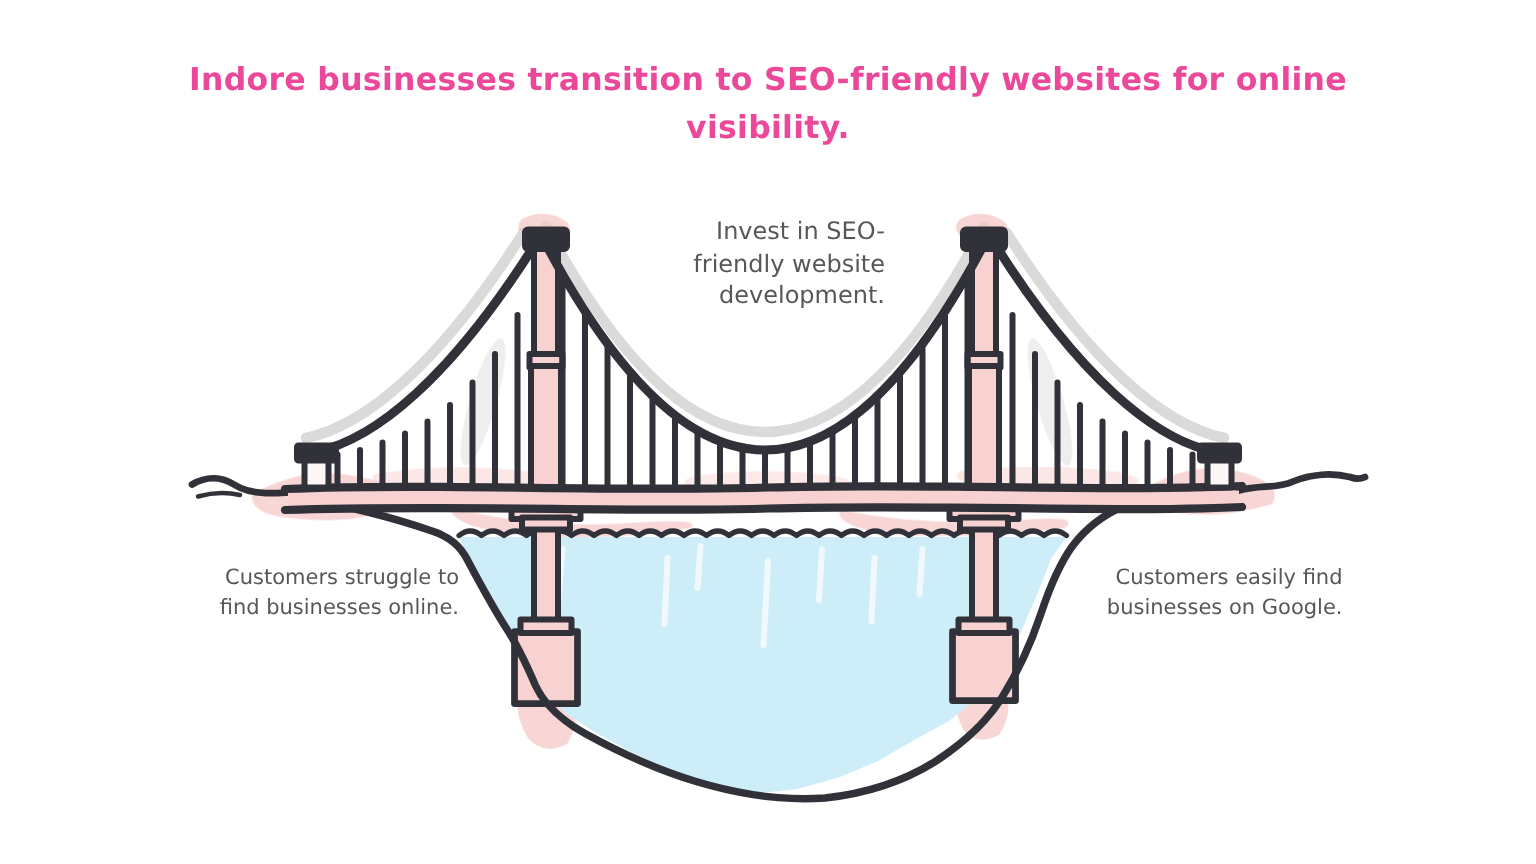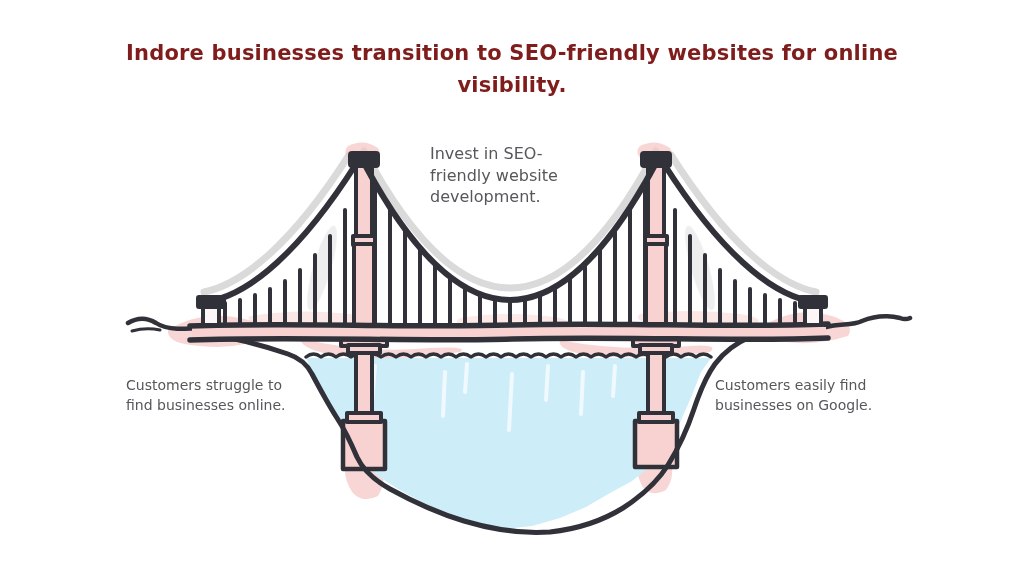--- a/index.html
+++ b/index.html
@@ -6,24 +6,24 @@
   body{
     width:1024px;height:576px;position:relative;overflow:hidden;
     background:#ffffff;
     font-family:"DejaVu Sans","Liberation Sans",sans-serif;
   }
   .stage{position:absolute;inset:0;width:1024px;height:576px;}
   .title{
     position:absolute;top:38px;left:0;right:0;margin:0 auto;
     max-width:800px;text-align:center;
     font-size:21px;font-weight:700;line-height:1.5;letter-spacing:.2px;
-    color:#7f1d1d;
+    color:#ec4899;
   }
   .note{
-    position:absolute;text-align:left;color:#57575b;
+    position:absolute;text-align:right;color:#57575b;
     transform:translateX(-50%);
   }
   .note-invest{left:510px;top:143px;width:160px;font-size:16px;line-height:1.35;}
   .note-before{left:216px;top:375px;width:180px;font-size:14px;line-height:1.45;}
   .note-after{left:805px;top:375px;width:180px;font-size:14px;line-height:1.45;}
   svg{position:absolute;inset:0;}
 </style>
 </head>
 <body>
 

